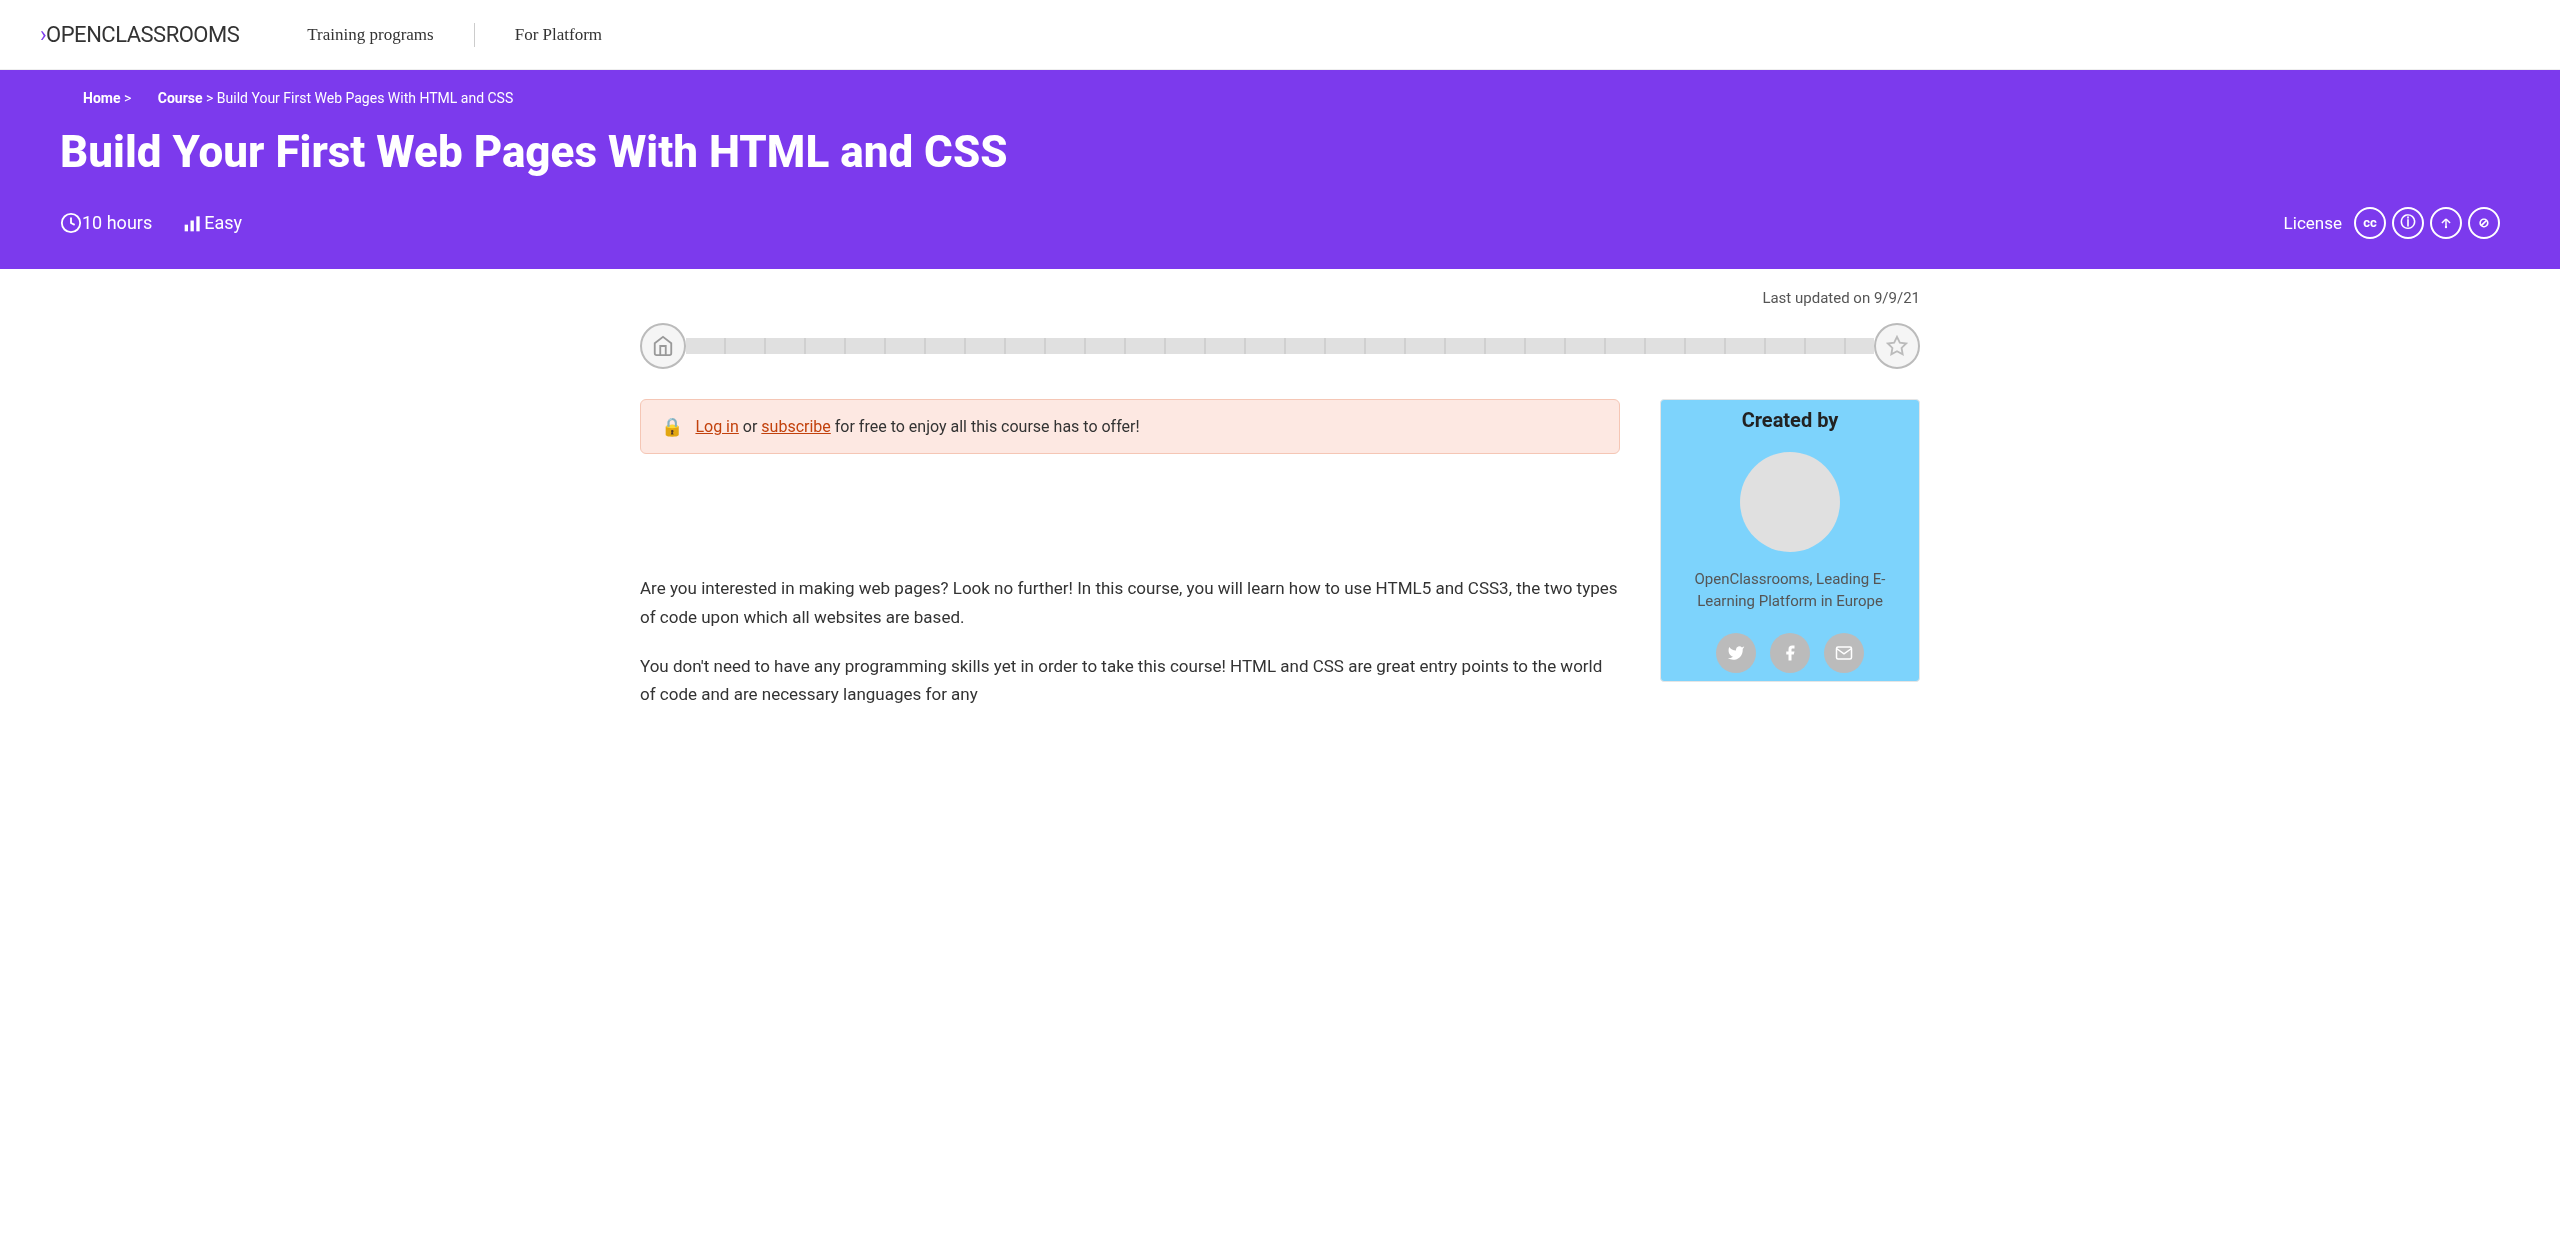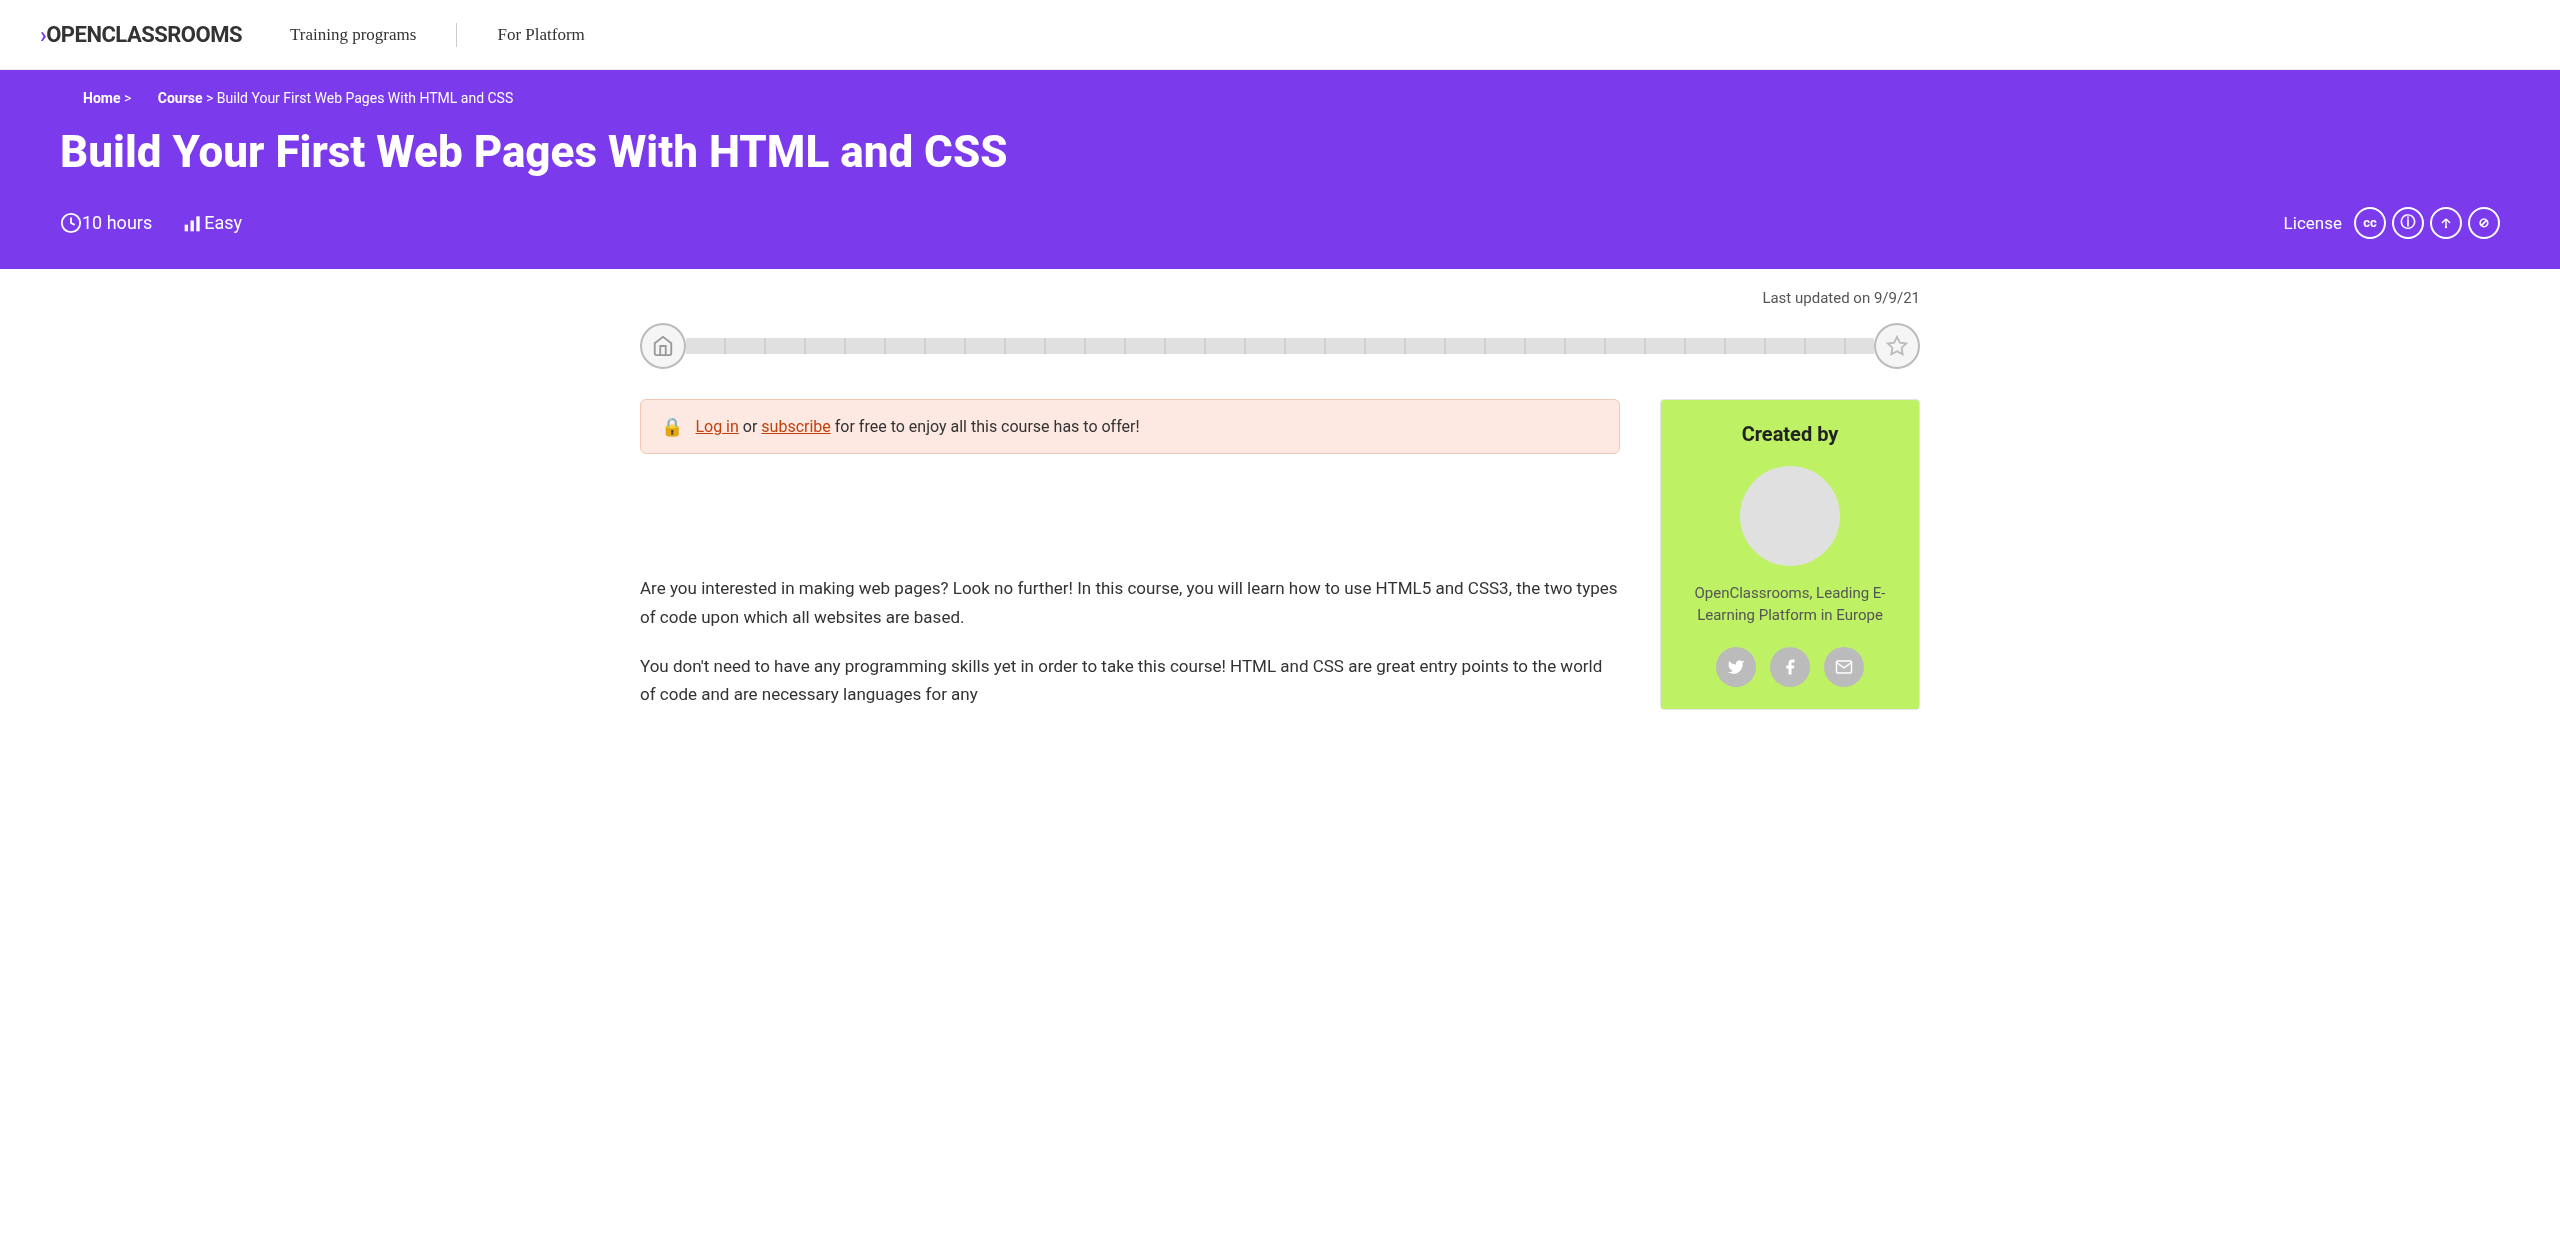--- a/index.html
+++ b/index.html
@@ -9,24 +9,24 @@
     .navbar {
       display: flex;
       align-items: center;
       padding: 0 40px;
       height: 70px;
       background: #fff;
       border-bottom: 1px solid #eee;
     }
     .navbar-logo {
       font-size: 22px;
-      font-weight: 700;
+      font-weight: 400;
       color: #7c3aed;
       letter-spacing: -0.5px;
-      margin-right: 28px;
+      margin-right: 48px;
     }
     .navbar-logo span { color: #333; }
     .navbar-links {
       display: flex;
       align-items: center;
       gap: 10px;
       font-family: Liberation Serif, serif;
     }
     .navbar-link {
       font-size: 17px;
@@ -213,24 +213,24 @@
       font-size: 17px;
       line-height: 1.7;
       color: #333;
       margin-bottom: 20px;
     }
 
     
     .sidebar {
       width: 260px;
       flex-shrink: 0;
-      background: #bef264;
+      background: #7dd3fc;
       border: 1px solid #e5e5e5;
       border-radius: 4px;
-      padding: 22px 20px;
+      padding: 8px 20px;
     }
     .sidebar-title {
       font-size: 20px;
       font-weight: 700;
       color: #222;
       text-align: center;
       margin-bottom: 20px;
     }
     .sidebar-avatar-placeholder {
       width: 100px;

